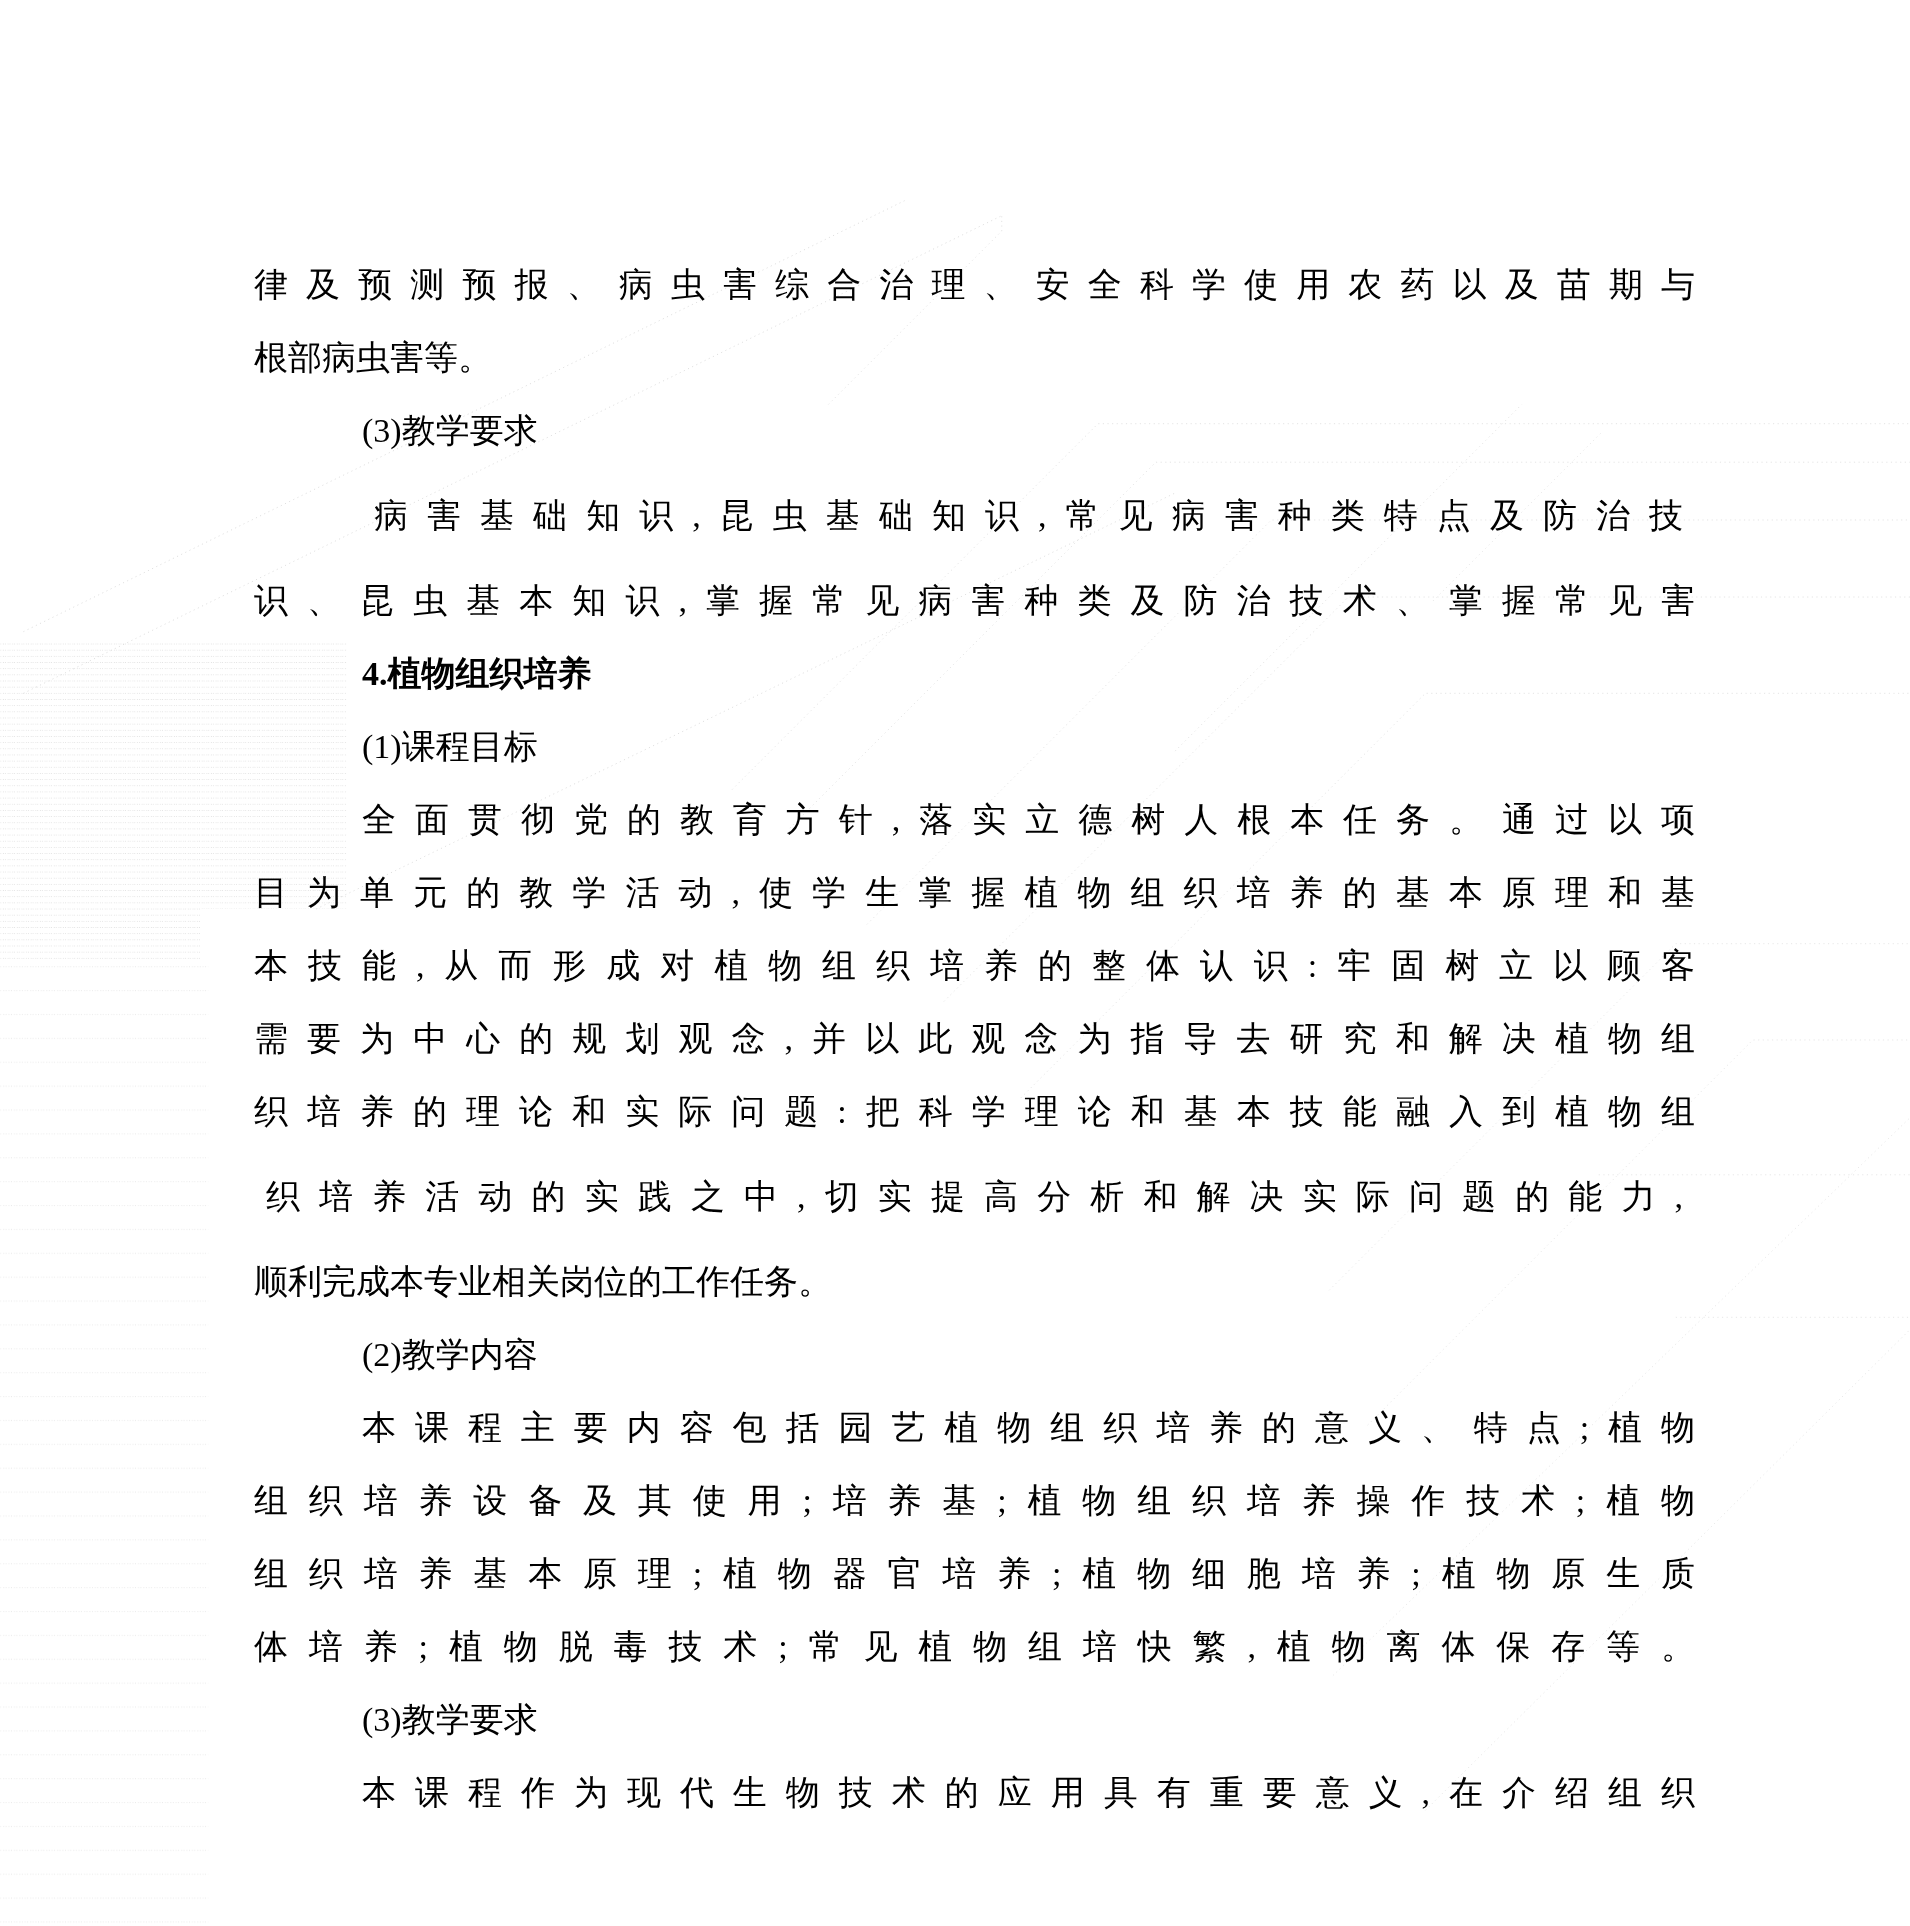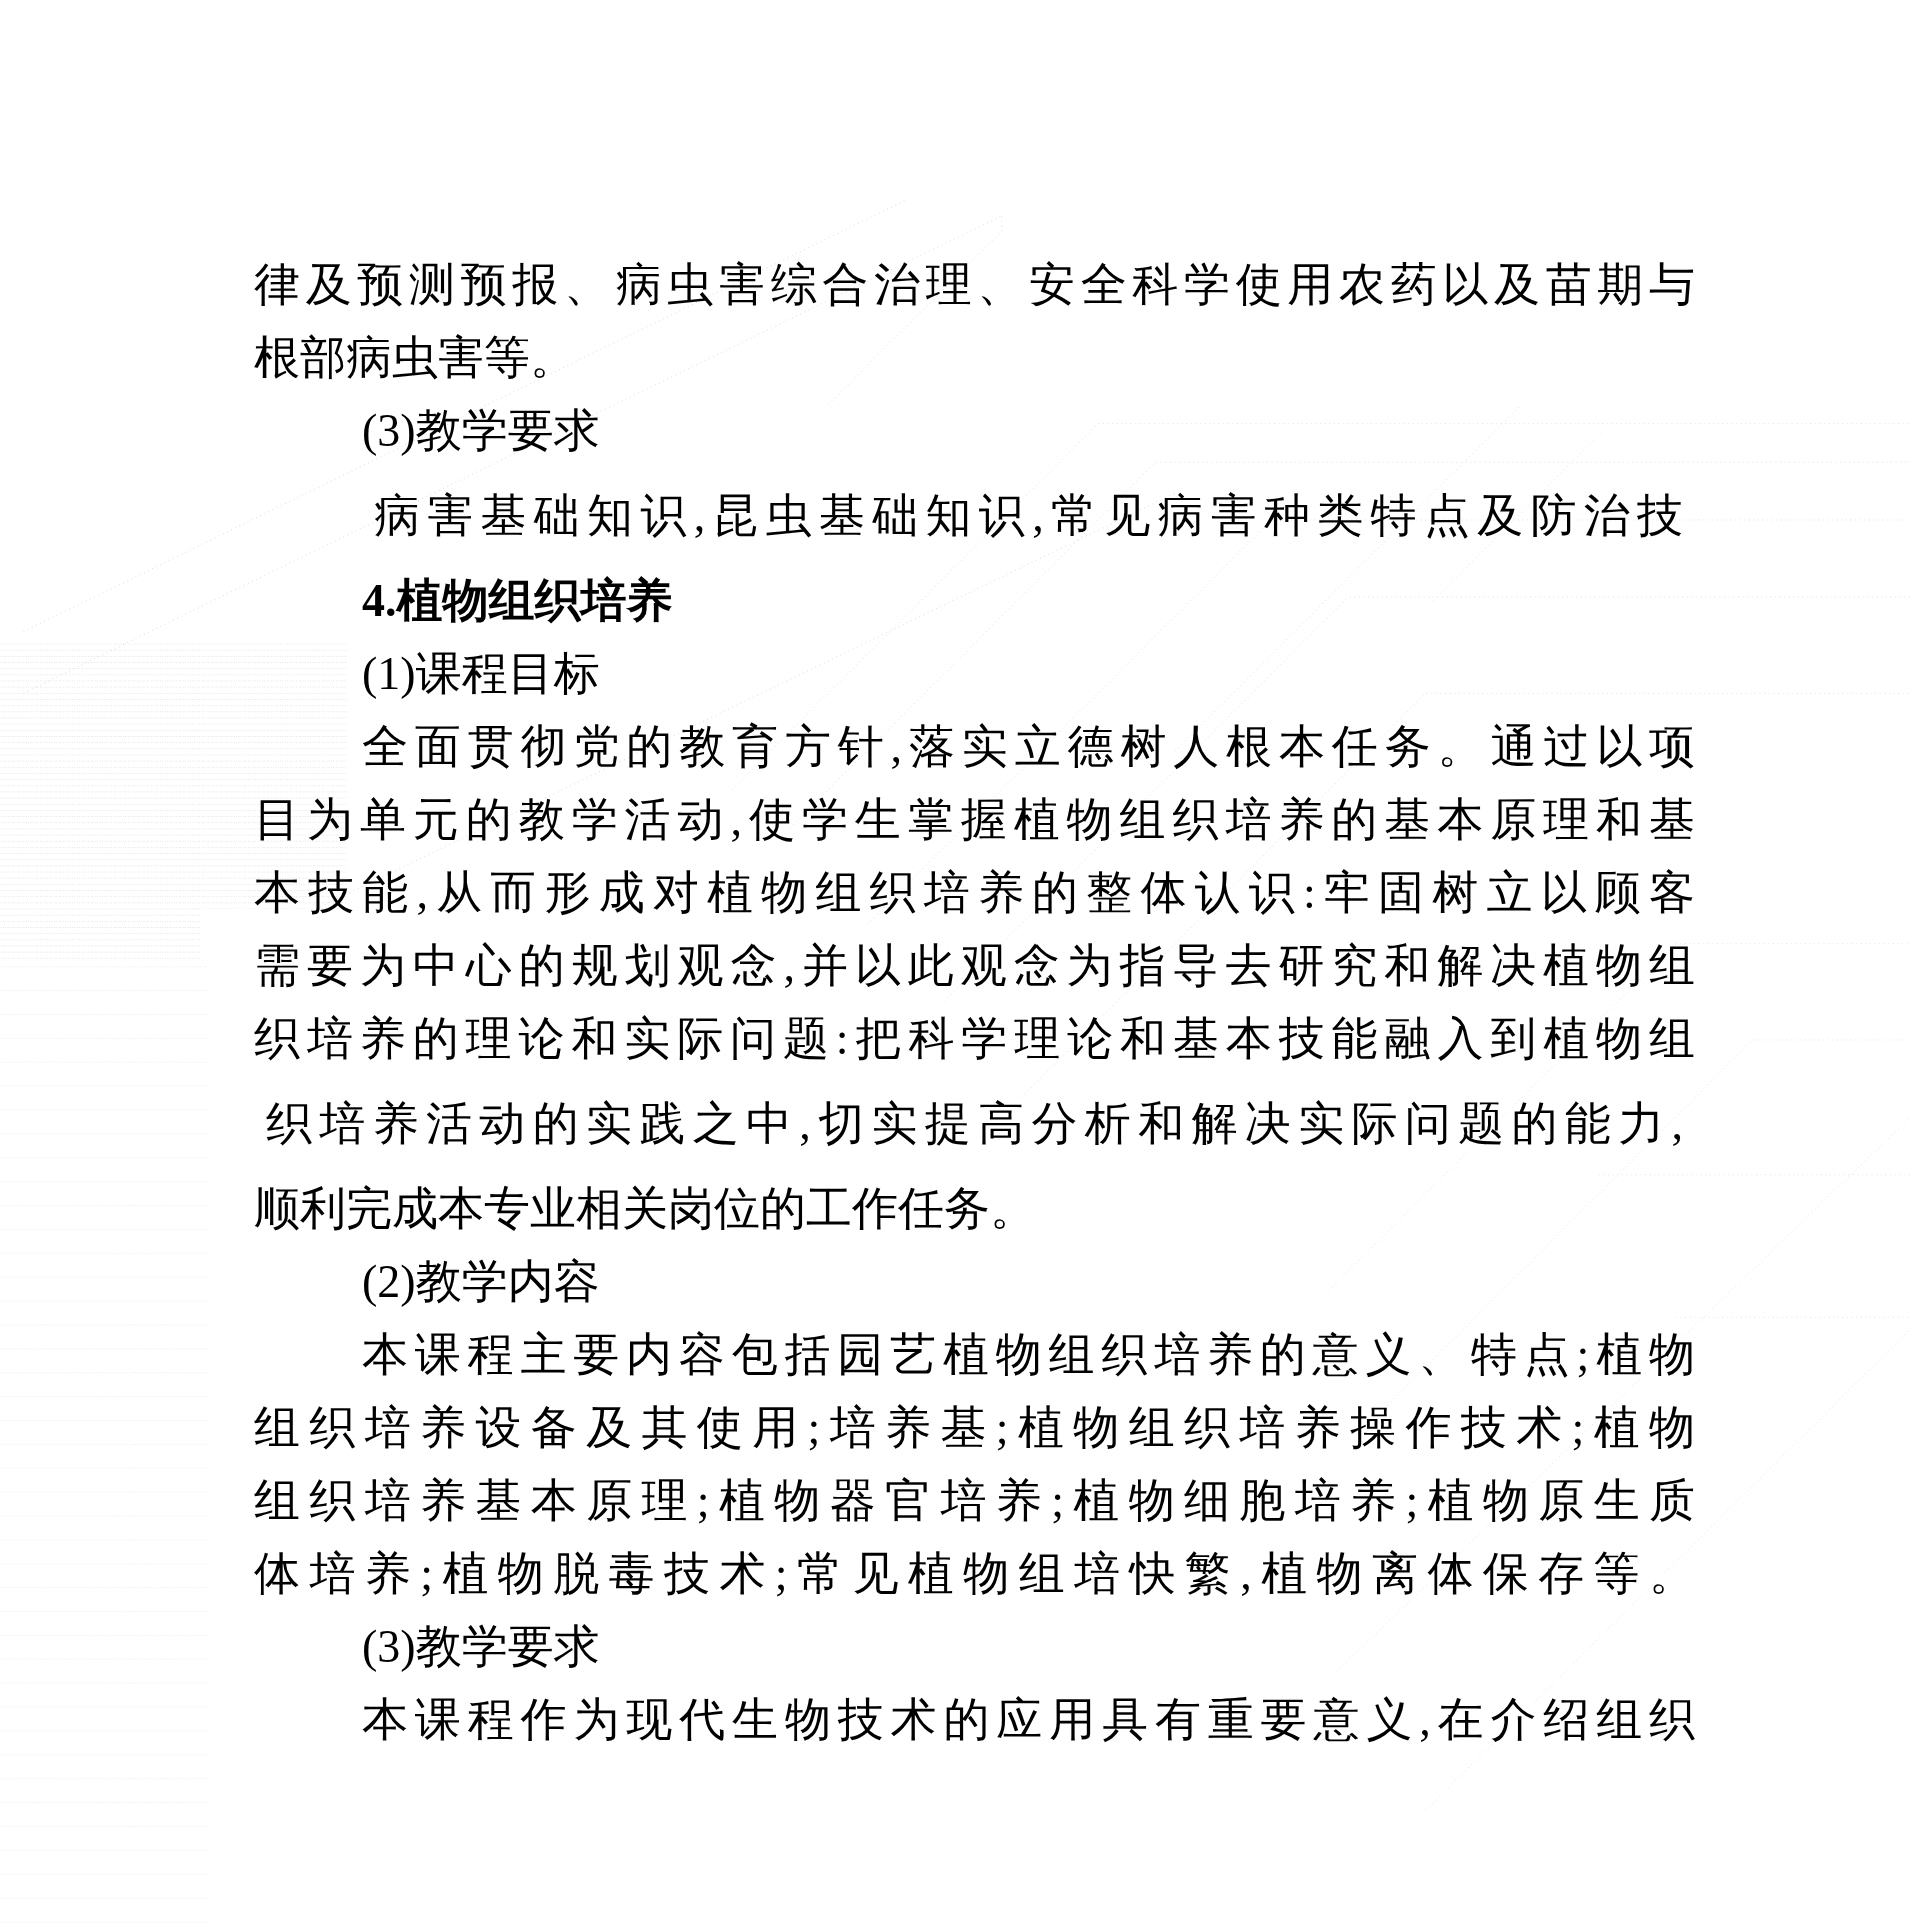--- a/index.html
+++ b/index.html
@@ -24,21 +24,21 @@
     height: 2702px;
     pointer-events: none;
   }
   .doc-body {
     position: absolute;
     left: 254px;
     top: 248px;
     width: 1441px;
   }
   .line {
-    font-size: 46px;
+    font-size: 34px;
     line-height: 73px;
     height: 73px;
     letter-spacing: 0;
     white-space: normal;
   }
   .line.justify {
     text-align: justify;
     text-align-last: justify;
     text-justify: inter-ideograph;
   }
@@ -117,20 +117,21 @@
       <path d="M 4050 6860 L 4700 6210"></path>
       <path d="M 3720 1560 L 4160 1120"></path>
     </g>
   </svg>
 
   <section class="doc-body" id="doc-body">
       <p class="line justify" style="margin: 0px;">律及预测预报、病虫害综合治理、安全科学使用农药以及苗期与</p>
       <p class="line left" style="margin: 0px;">根部病虫害等。</p>
       <p class="line left indent" style="margin: 0px;">(3)教学要求</p>
       <p class="line justify indent" style="margin: 12px;">病害基础知识,昆虫基础知识,常见病害种类特点及防治技</p>
+      <p class="line justify" style="margin: 0px;">识、昆虫基本知识,掌握常见病害种类及防治技术、掌握常见害</p>
       <p class="line left indent bold" style="margin: 0px;">4.植物组织培养</p>
       <p class="line left indent" style="margin: 0px;">(1)课程目标</p>
       <p class="line justify indent" style="margin: 0px;">全面贯彻党的教育方针,落实立德树人根本任务。通过以项</p>
       <p class="line justify" style="margin: 0px;">目为单元的教学活动,使学生掌握植物组织培养的基本原理和基</p>
       <p class="line justify" style="margin: 0px;">本技能,从而形成对植物组织培养的整体认识:牢固树立以顾客</p>
       <p class="line justify" style="margin: 0px;">需要为中心的规划观念,并以此观念为指导去研究和解决植物组</p>
       <p class="line justify" style="margin: 0px;">织培养的理论和实际问题:把科学理论和基本技能融入到植物组</p>
       <p class="line justify" style="margin: 12px;">织培养活动的实践之中,切实提高分析和解决实际问题的能力,</p>
       <p class="line left" style="margin: 0px;">顺利完成本专业相关岗位的工作任务。</p>
       <p class="line left indent" style="margin: 0px;">(2)教学内容</p>

